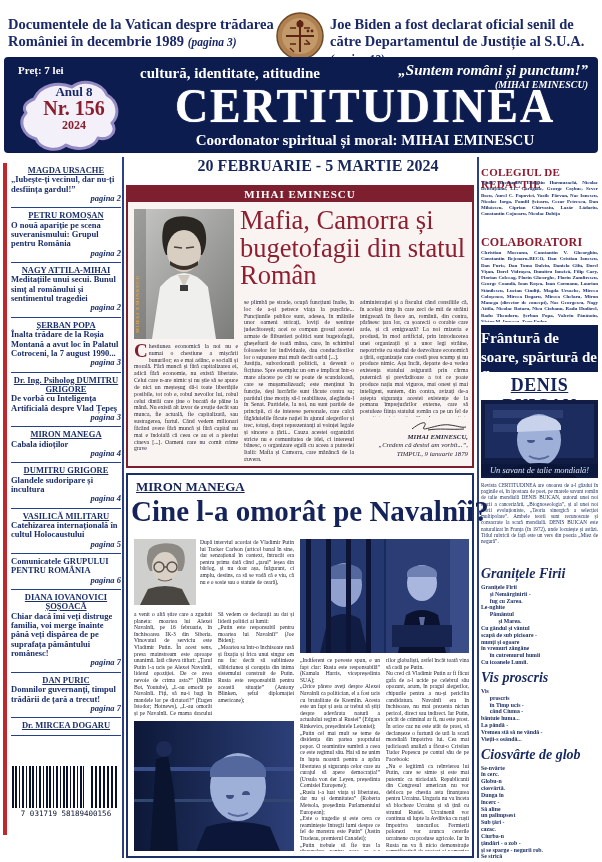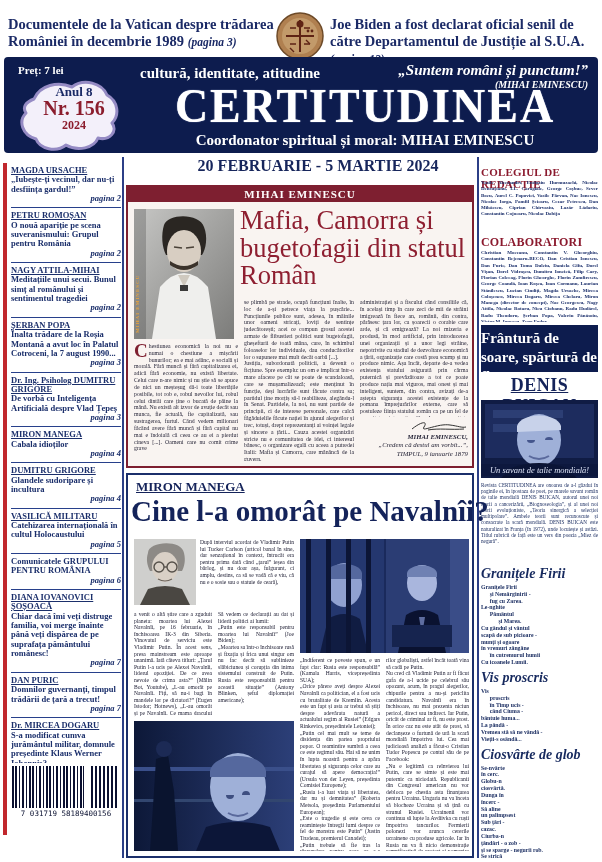--- a/index.html
+++ b/index.html
@@ -34,21 +34,21 @@
   #date-line{left:143px;top:157px;width:350px;text-align:center;color:#17265c;
              font-weight:bold;font-size:16px;}
 
   
   .vrule{width:2px;background:#2c3f87;top:157px;height:701px;}
   #red-stripe{left:3px;top:163px;width:4px;height:672px;background:#c1272d;}
 
   
   #sidebar{left:11px;top:163px;width:110px;height:600px;}
   .sb-item{border-bottom:1.6px solid #27408b;padding:3px 0 4px 0;font-size:8.5px;line-height:1.1;}
-  .sb-author{font-weight:bold;text-decoration:underline;color:#1b2f6b;}
+  .sb-author{font-weight:bold;text-decoration:underline;color:#1b2f6b;text-align:center;}
   .sb-author:empty{display:none;}
   .sb-title{font-weight:bold;color:#1b2f6b;}
   .sb-page{font-style:italic;font-weight:bold;text-align:right;color:#1b2f6b;}
   #barcode{left:12px;top:766px;width:108px;height:66px;}
   .bars{height:42px;background:repeating-linear-gradient(90deg,#0a1030 0 1.6px,#fff 1.6px 3.4px);}
   .bars.addon{background:repeating-linear-gradient(90deg,#0a1030 0 1.8px,#fff 1.8px 4px);}
   .bc-num{font-family:"DejaVu Sans Mono",monospace;font-size:7.5px;color:#0a1030;}
 
   
   #em-box{left:126px;top:185px;width:348px;height:283px;border:2.5px solid #7e1f30;
@@ -224,21 +224,20 @@
     </div>
 
     <div class="sb-item">
       <div class="sb-author">DAN PURIC</div>
       <div class="sb-title">Domnilor guvernanți, timpul trădării de țară a trecut!</div>
       <div class="sb-page">pagina 7</div>
     </div>
 
     <div class="sb-item">
       <div class="sb-author">Dr. MIRCEA DOGARU</div>
-      <div class="sb-title">S-a modificat cumva jurământul militar, domnule președinte Klaus Werner Iohannis?</div>
 
     </div>
 
   </div>
 
 <div id="barcode" class="abs">
   <div style="display:flex;gap:7px;">
     <div class="bars" style="width:72px;"></div>
     <div class="bars addon" style="width:26px;"></div>
   </div>

